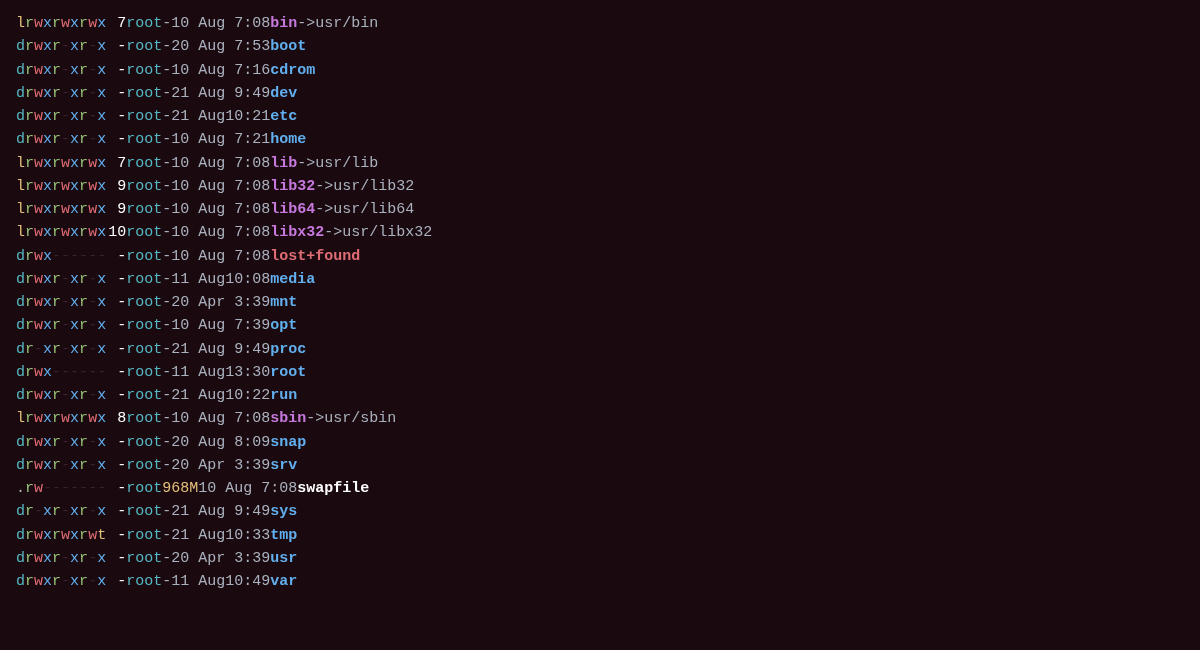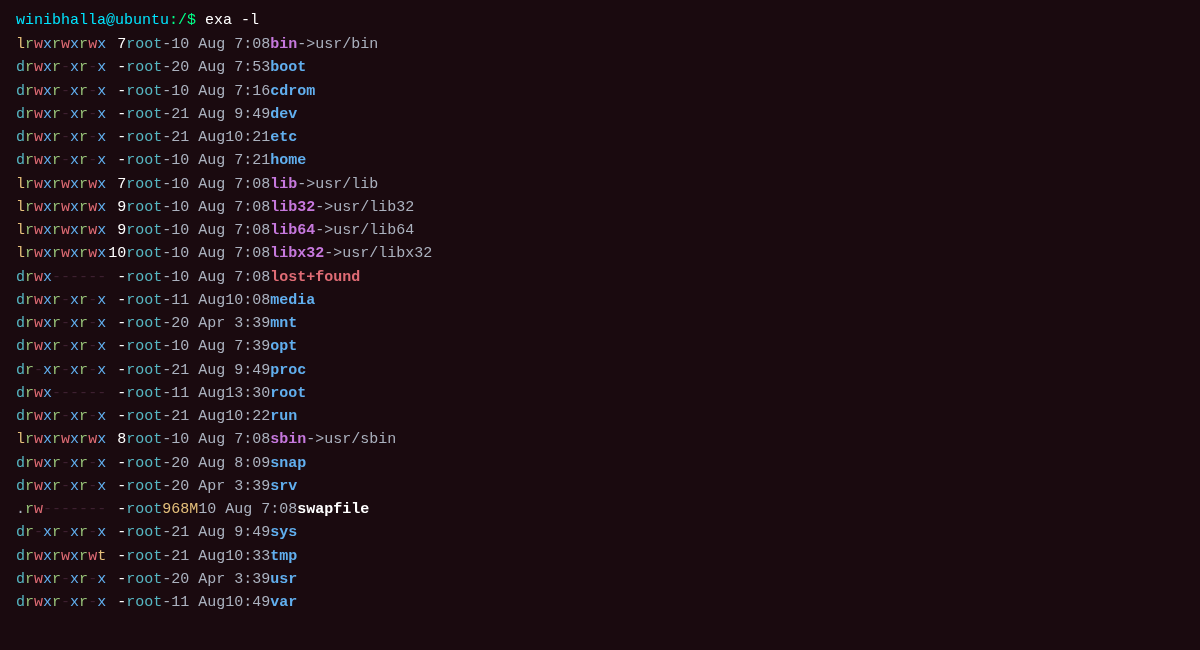--- a/index.html
+++ b/index.html
@@ -29,23 +29,20 @@
       display: flex;
       align-items: baseline;
       line-height: 1.55;
       white-space: pre;
     }
   </style>
 </head>
 <body>
 
 <div class="terminal">
-  <div class="prompt-line">
-    <span class="prompt-user">winibhalla@ubuntu</span><span class="prompt-path">:/$ </span><span class="prompt-cmd">exa -l</span>
-  </div>
   <div id="file-list">
       <div class="file-row"><span style="color:#e5c07b">l</span><span style="color:#98c379">r</span><span style="color:#e06c75">w</span><span style="color:#61afef">x</span><span style="color:#98c379">r</span><span style="color:#e06c75">w</span><span style="color:#61afef">x</span><span style="color:#98c379">r</span><span style="color:#e06c75">w</span><span style="color:#61afef">x</span> <span style="color:#ffffff;min-width:20px;display:inline-block;text-align:right"> 7</span> <span style="color:#56b6c2">root</span>  <span style="color:#abb2bf">-</span> <span style="color:#abb2bf">10 Aug</span> <span style="color:#abb2bf"> 7:08</span> <span style="color:#c678dd;font-weight:bold">bin</span> <span style="color:#abb2bf">-&gt;</span> <span style="color:#abb2bf">usr/bin</span></div>
       <div class="file-row"><span style="color:#56b6c2">d</span><span style="color:#98c379">r</span><span style="color:#e06c75">w</span><span style="color:#61afef">x</span><span style="color:#98c379">r</span><span style="color:#3d2030">-</span><span style="color:#61afef">x</span><span style="color:#98c379">r</span><span style="color:#3d2030">-</span><span style="color:#61afef">x</span> <span style="color:#ffffff;min-width:20px;display:inline-block;text-align:right"> -</span> <span style="color:#56b6c2">root</span>  <span style="color:#abb2bf">-</span> <span style="color:#abb2bf">20 Aug</span> <span style="color:#abb2bf"> 7:53</span> <span style="color:#61afef;font-weight:bold">boot</span></div>
       <div class="file-row"><span style="color:#56b6c2">d</span><span style="color:#98c379">r</span><span style="color:#e06c75">w</span><span style="color:#61afef">x</span><span style="color:#98c379">r</span><span style="color:#3d2030">-</span><span style="color:#61afef">x</span><span style="color:#98c379">r</span><span style="color:#3d2030">-</span><span style="color:#61afef">x</span> <span style="color:#ffffff;min-width:20px;display:inline-block;text-align:right"> -</span> <span style="color:#56b6c2">root</span>  <span style="color:#abb2bf">-</span> <span style="color:#abb2bf">10 Aug</span> <span style="color:#abb2bf"> 7:16</span> <span style="color:#61afef;font-weight:bold">cdrom</span></div>
       <div class="file-row"><span style="color:#56b6c2">d</span><span style="color:#98c379">r</span><span style="color:#e06c75">w</span><span style="color:#61afef">x</span><span style="color:#98c379">r</span><span style="color:#3d2030">-</span><span style="color:#61afef">x</span><span style="color:#98c379">r</span><span style="color:#3d2030">-</span><span style="color:#61afef">x</span> <span style="color:#ffffff;min-width:20px;display:inline-block;text-align:right"> -</span> <span style="color:#56b6c2">root</span>  <span style="color:#abb2bf">-</span> <span style="color:#abb2bf">21 Aug</span> <span style="color:#abb2bf"> 9:49</span> <span style="color:#61afef;font-weight:bold">dev</span></div>
       <div class="file-row"><span style="color:#56b6c2">d</span><span style="color:#98c379">r</span><span style="color:#e06c75">w</span><span style="color:#61afef">x</span><span style="color:#98c379">r</span><span style="color:#3d2030">-</span><span style="color:#61afef">x</span><span style="color:#98c379">r</span><span style="color:#3d2030">-</span><span style="color:#61afef">x</span> <span style="color:#ffffff;min-width:20px;display:inline-block;text-align:right"> -</span> <span style="color:#56b6c2">root</span>  <span style="color:#abb2bf">-</span> <span style="color:#abb2bf">21 Aug</span> <span style="color:#abb2bf">10:21</span> <span style="color:#61afef;font-weight:bold">etc</span></div>
       <div class="file-row"><span style="color:#56b6c2">d</span><span style="color:#98c379">r</span><span style="color:#e06c75">w</span><span style="color:#61afef">x</span><span style="color:#98c379">r</span><span style="color:#3d2030">-</span><span style="color:#61afef">x</span><span style="color:#98c379">r</span><span style="color:#3d2030">-</span><span style="color:#61afef">x</span> <span style="color:#ffffff;min-width:20px;display:inline-block;text-align:right"> -</span> <span style="color:#56b6c2">root</span>  <span style="color:#abb2bf">-</span> <span style="color:#abb2bf">10 Aug</span> <span style="color:#abb2bf"> 7:21</span> <span style="color:#61afef;font-weight:bold">home</span></div>
       <div class="file-row"><span style="color:#e5c07b">l</span><span style="color:#98c379">r</span><span style="color:#e06c75">w</span><span style="color:#61afef">x</span><span style="color:#98c379">r</span><span style="color:#e06c75">w</span><span style="color:#61afef">x</span><span style="color:#98c379">r</span><span style="color:#e06c75">w</span><span style="color:#61afef">x</span> <span style="color:#ffffff;min-width:20px;display:inline-block;text-align:right"> 7</span> <span style="color:#56b6c2">root</span>  <span style="color:#abb2bf">-</span> <span style="color:#abb2bf">10 Aug</span> <span style="color:#abb2bf"> 7:08</span> <span style="color:#c678dd;font-weight:bold">lib</span> <span style="color:#abb2bf">-&gt;</span> <span style="color:#abb2bf">usr/lib</span></div>
       <div class="file-row"><span style="color:#e5c07b">l</span><span style="color:#98c379">r</span><span style="color:#e06c75">w</span><span style="color:#61afef">x</span><span style="color:#98c379">r</span><span style="color:#e06c75">w</span><span style="color:#61afef">x</span><span style="color:#98c379">r</span><span style="color:#e06c75">w</span><span style="color:#61afef">x</span> <span style="color:#ffffff;min-width:20px;display:inline-block;text-align:right"> 9</span> <span style="color:#56b6c2">root</span>  <span style="color:#abb2bf">-</span> <span style="color:#abb2bf">10 Aug</span> <span style="color:#abb2bf"> 7:08</span> <span style="color:#c678dd;font-weight:bold">lib32</span> <span style="color:#abb2bf">-&gt;</span> <span style="color:#abb2bf">usr/lib32</span></div>
       <div class="file-row"><span style="color:#e5c07b">l</span><span style="color:#98c379">r</span><span style="color:#e06c75">w</span><span style="color:#61afef">x</span><span style="color:#98c379">r</span><span style="color:#e06c75">w</span><span style="color:#61afef">x</span><span style="color:#98c379">r</span><span style="color:#e06c75">w</span><span style="color:#61afef">x</span> <span style="color:#ffffff;min-width:20px;display:inline-block;text-align:right"> 9</span> <span style="color:#56b6c2">root</span>  <span style="color:#abb2bf">-</span> <span style="color:#abb2bf">10 Aug</span> <span style="color:#abb2bf"> 7:08</span> <span style="color:#c678dd;font-weight:bold">lib64</span> <span style="color:#abb2bf">-&gt;</span> <span style="color:#abb2bf">usr/lib64</span></div>

